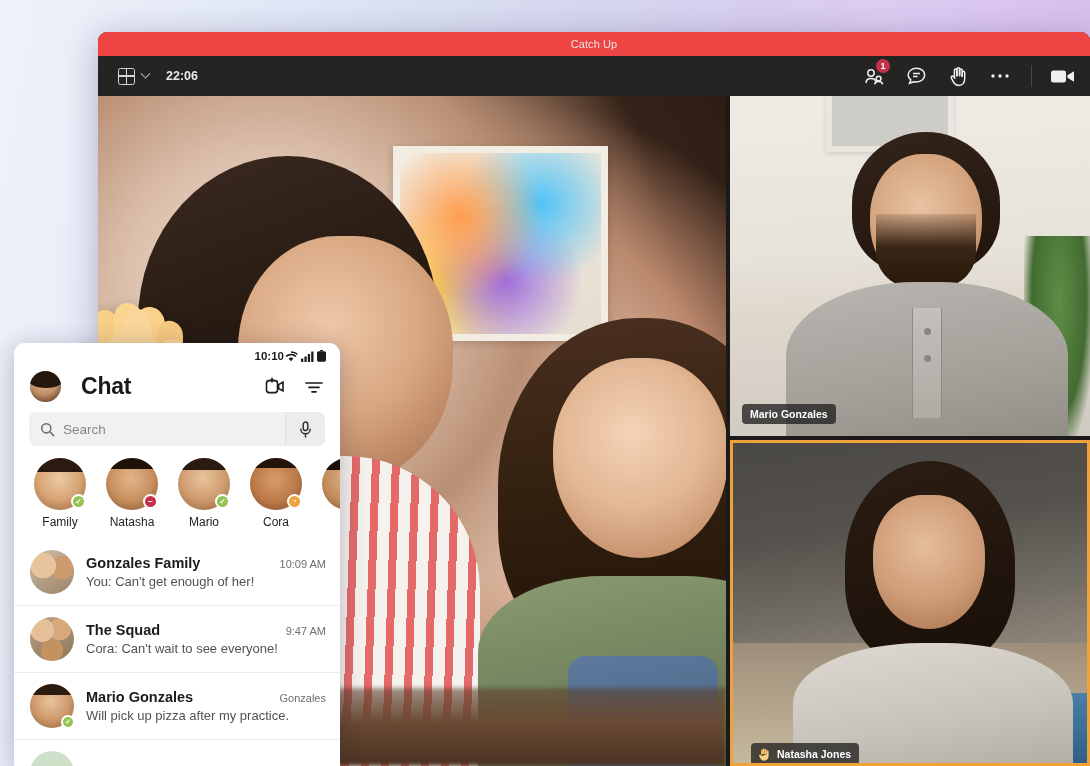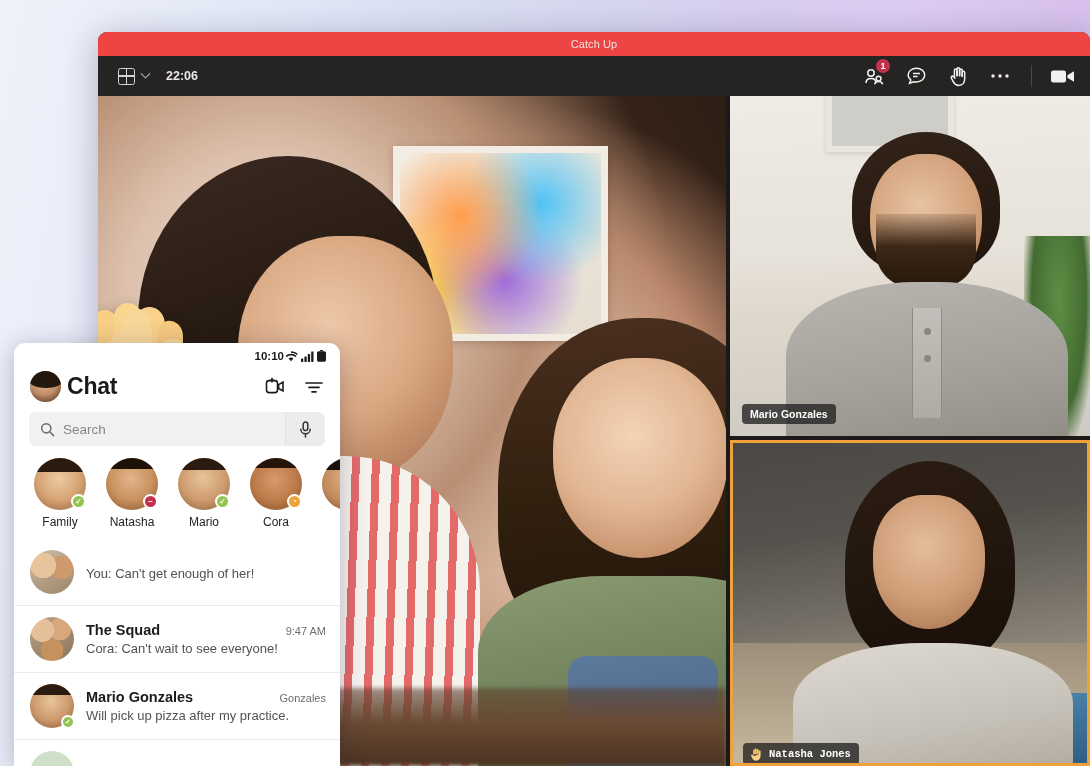--- a/index.html
+++ b/index.html
@@ -253,21 +253,21 @@
     width: 31px; height: 31px; border-radius: 50%;
     background: radial-gradient(circle at 46% 34%, #e3b894 0%, #c08e68 50%, #5e3c26 88%);
     overflow: hidden; position: relative;
   }
   .chat-header .av:after {
     content:""; position:absolute; left:-4px; top:-5px; width:40px; height:22px;
     border-radius:50%; background:#24170e;
   }
   .chat-title {
     font-size: 23px; font-weight: 700; color: #1a1a1a;
-    margin-left: 6px; letter-spacing: -.2px;
+    margin-left: 20px; letter-spacing: -.2px;
   }
   .chat-header-actions { margin-left: auto; display: flex; align-items: center; gap: 19px; }
 
   .search-row { padding: 0 15px 12px 15px; }
   .search-box {
     display: flex; align-items: center; height: 34px;
     background: #f1f1f1; border-radius: 7px; overflow: hidden;
   }
   .search-box .sq { padding: 0 8px 0 11px; display: flex; color: #6a6a6a; }
   .search-box .sp { flex: 1; font-size: 13.5px; color: #868686; }
@@ -445,21 +445,21 @@
     </div>
 
     <div class="tile tile-br">
       <div class="photo" style="position:absolute;inset:0;">
         <div class="rug"></div>
         <div class="blue"></div>
         <div class="hair-n"></div>
         <div class="face-n"></div>
         <div class="top-n"></div>
       </div>
-      <div class="name-label" style="left:10px; bottom:-2px;font-family:Liberation Mono, monospace;">
+      <div class="name-label" style="left:18px; bottom:-2px;">
         <svg width="13" height="14" viewBox="0 0 13 14">
           <path d="M2 8V3.5a1 1 0 0 1 2 0V7" fill="#f2ae42"></path>
           <path d="M3.6 7V2.6a1 1 0 0 1 2 0V7" fill="#f7c268"></path>
           <path d="M5.6 7.2V3a1 1 0 0 1 2 0v4.3" fill="#f7c268"></path>
           <path d="M7.6 7.6V4.4a1 1 0 0 1 2 0v4.4c0 2.9-1.8 4.9-4.3 4.9-2.2 0-3.4-1.2-4.3-3L.2 8.9a.95.95 0 0 1 1.4-1.2l1.2 1.2z" fill="#f9cf86"></path>
         </svg>
         <span>Natasha Jones</span>
       </div>
     </div>
 
@@ -563,20 +563,24 @@
   <div class="chat-list">
 
     <div class="chat-item">
       <div class="cav">
         <div class="inner" style="background:
              radial-gradient(circle at 30% 35%, #e8c49c 0 30%, transparent 31%),
              radial-gradient(circle at 72% 40%, #cd9a6d 0 28%, transparent 29%),
              linear-gradient(150deg,#cdbda8,#9d8468);"></div>
       </div>
       <div class="ctext">
+        <div class="crow1">
+          <span class="cname">Gonzales Family</span>
+          <span class="ctime">10:09 AM</span>
+        </div>
         <div class="cprev">You: Can't get enough of her!</div>
       </div>
     </div>
 
     <div class="chat-item">
       <div class="cav">
         <div class="inner" style="background:
              radial-gradient(circle at 28% 30%, #e5bf97 0 26%, transparent 27%),
              radial-gradient(circle at 68% 28%, #d8a87d 0 25%, transparent 26%),
              radial-gradient(circle at 50% 76%, #c4925f 0 28%, transparent 29%),

